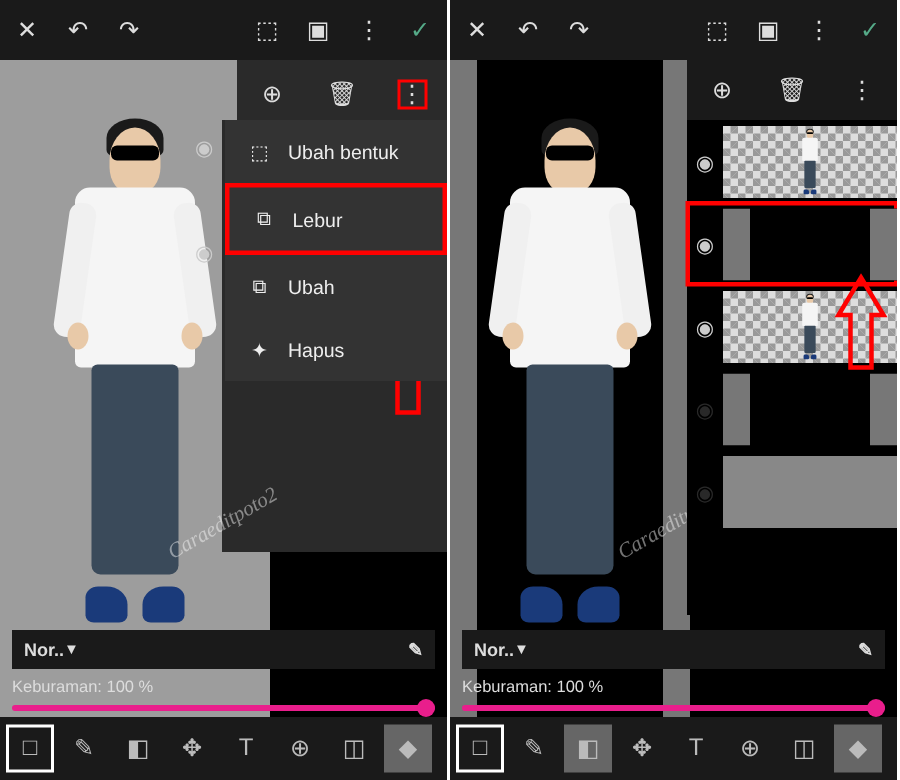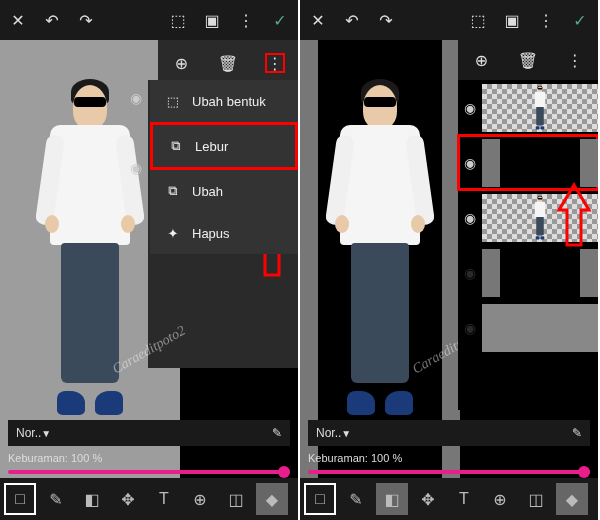--- a/index.html
+++ b/index.html
@@ -27,21 +27,21 @@
   .shoe-l { position:absolute; bottom:0; left:22px; width:28px; height:24px; background:#1a3a7a; border-radius:30% 50% 20% 20%; }
   .shoe-r { position:absolute; bottom:0; right:22px; width:28px; height:24px; background:#1a3a7a; border-radius:50% 30% 20% 20%; }
   
   .layerbar { position:absolute; top:40px; right:0; width:140px; background:#2a2a2a; padding:6px 0; }
   .layerbar-top { display:flex; justify-content:space-around; align-items:center; height:34px; }
   .moreframe { border:2px solid #f00; padding:2px; }
   .menu { position:absolute; top:80px; right:0; width:148px; background:#333; z-index:5; }
   .menu-item { display:flex; align-items:center; gap:10px; padding:12px 14px; color:#eee; font-size:13px; }
   .menu-item .mi { width:18px; height:18px; display:flex; align-items:center; justify-content:center; }
   .menu-item.boxed { border:3px solid #f00; }
-  .blend { position:absolute; bottom:74px; left:8px; right:8px; display:flex; justify-content:space-between; align-items:center; color:#ddd; font-size:12px; background:#1a1a1a; padding:6px 8px; }
+  .blend { position:absolute; bottom:74px; left:8px; right:8px; display:flex; justify-content:space-between; align-items:center; color:#ddd; font-size:12px; background:#1a1a1a; padding:6px 8px;font-weight:bold; }
   .opac { position:absolute; bottom:46px; left:8px; right:8px; color:#ddd; font-size:11px; }
   .slider { position:relative; height:4px; background:#e91e8c; margin-top:6px; border-radius:2px; }
   .thumbdot { position:absolute; right:0; top:-4px; width:12px; height:12px; background:#e91e8c; border-radius:50%; }
   .eye { color:#ccc; font-size:14px; }
   
   .layers { position:absolute; top:40px; right:0; width:140px; bottom:110px; background:#000; }
   .ltop { display:flex; justify-content:space-around; align-items:center; height:40px; background:#1a1a1a; }
   .lrow { display:flex; align-items:center; height:55px; }
   .lrow .eye { width:24px; text-align:center; }
   .thumb { flex:1; height:48px; position:relative; overflow:hidden; }

